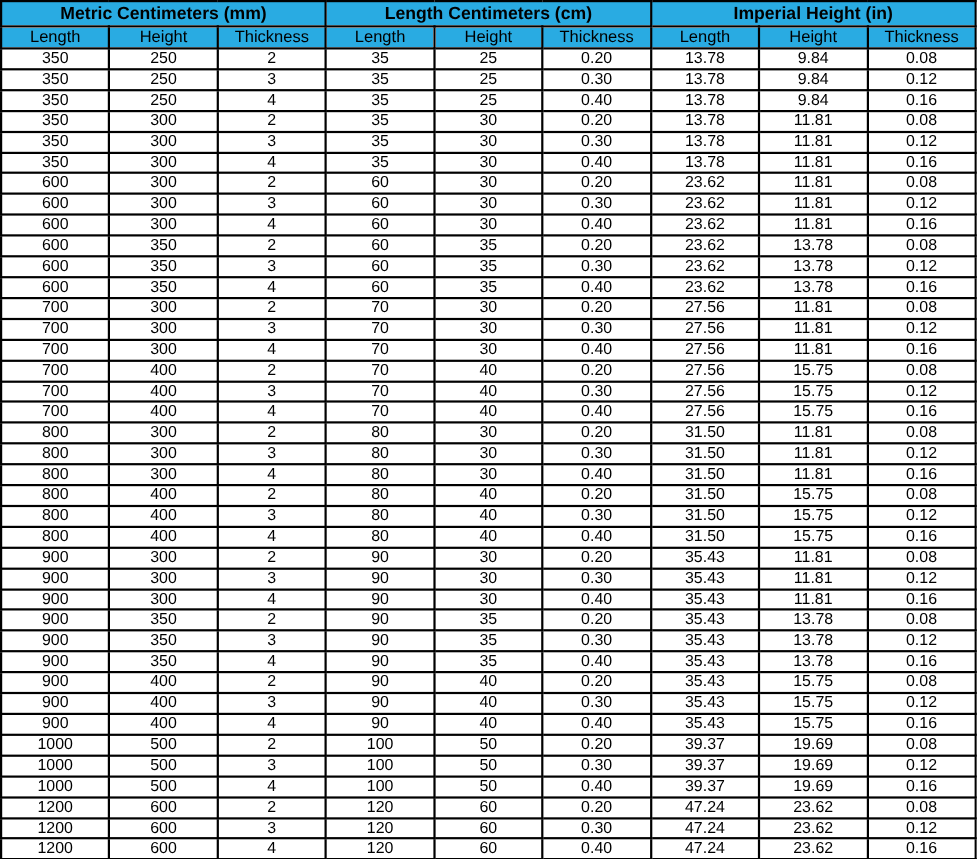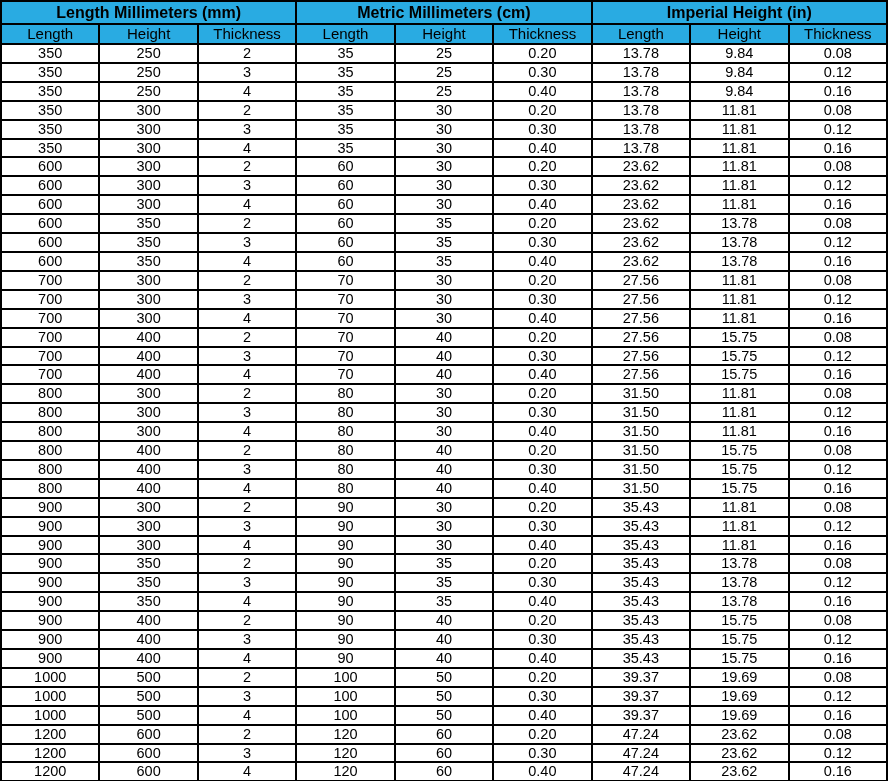--- a/index.html
+++ b/index.html
@@ -67,22 +67,22 @@
         <col>
         <col>
         <col>
         <col>
         <col>
         <col>
         <col>
     </colgroup>
     <thead>
       <tr class="group-header-row">
-        <th colspan="3">Length Millimeters (mm)</th>
-        <th colspan="3">Metric Millimeters (cm)</th>
+        <th colspan="3">Metric Centimeters (mm)</th>
+        <th colspan="3">Length Centimeters (cm)</th>
         <th colspan="3">Imperial Height (in)</th>
       </tr>
       <tr class="sub-header-row">
         <th>Length</th>
         <th>Height</th>
         <th>Thickness</th>
         <th>Length</th>
         <th>Height</th>
         <th>Thickness</th>
         <th>Length</th>

